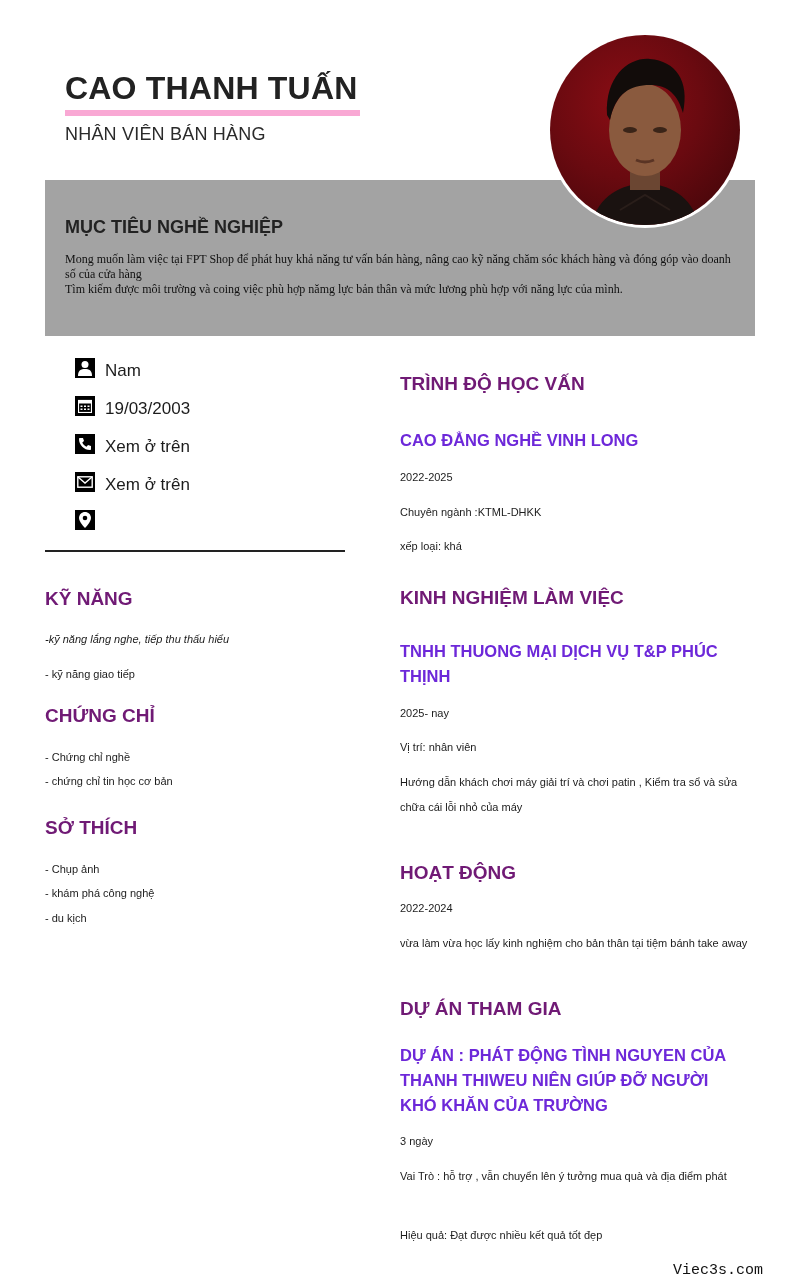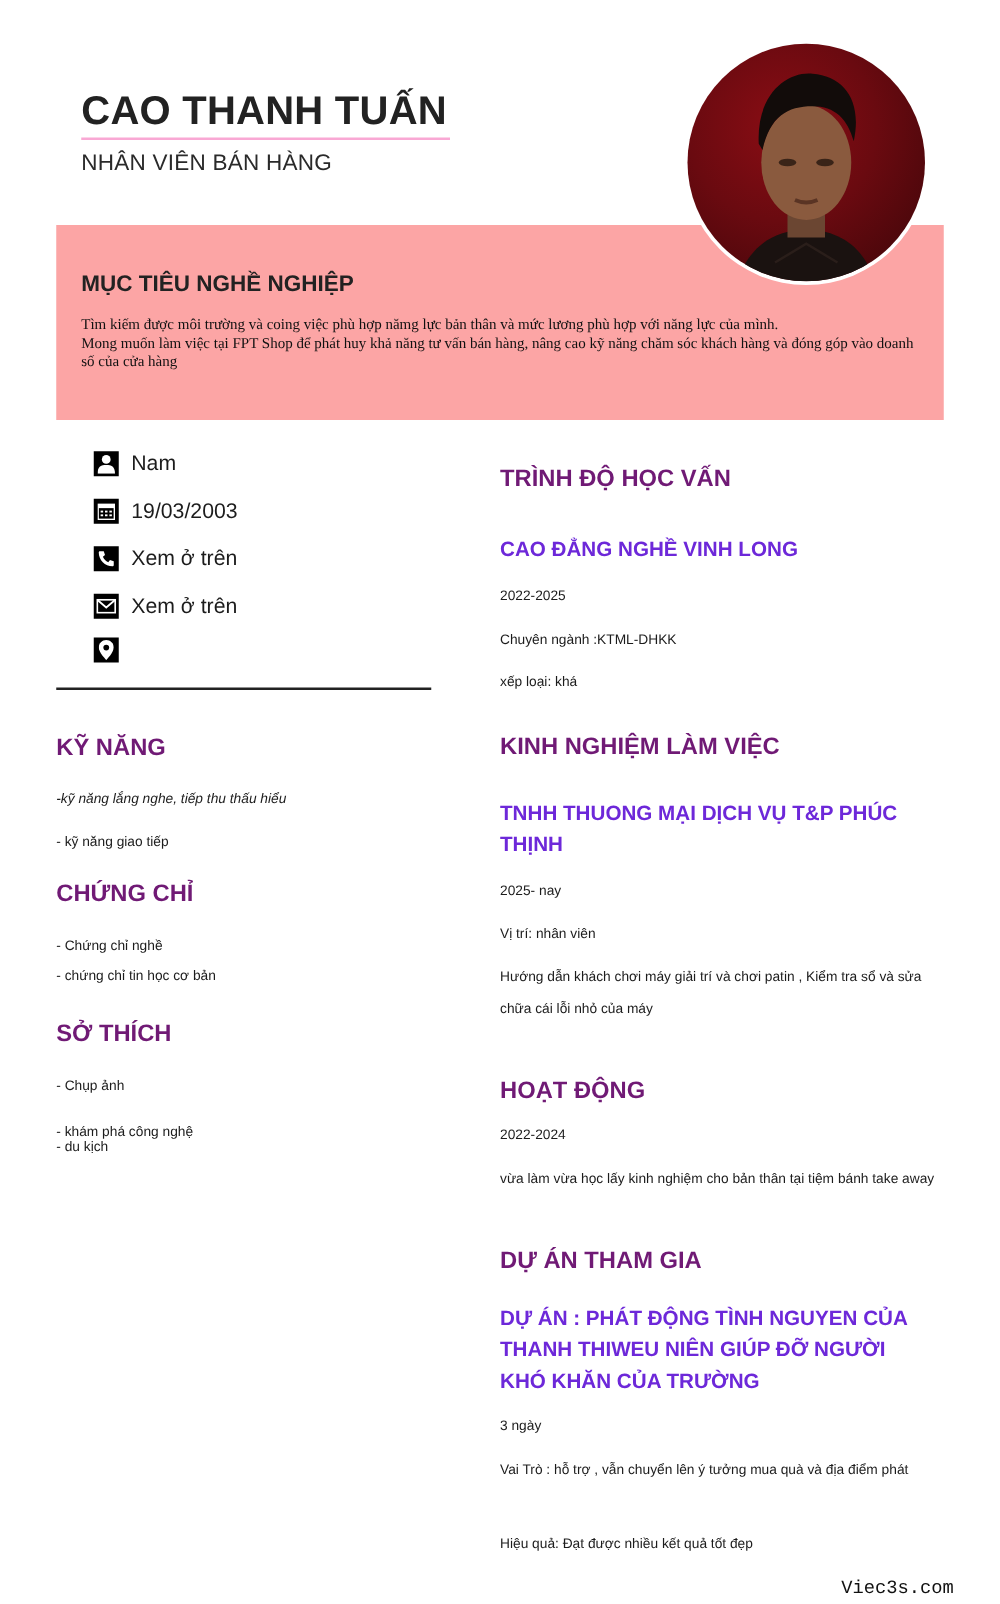--- a/index.html
+++ b/index.html
@@ -1,32 +1,32 @@
 <!DOCTYPE html>
 <html><head>
 <meta charset="utf-8">
 <style>
   * { box-sizing: border-box; margin: 0; padding: 0; }
   html, body { width: 800px; height: 1283px; background: #ffffff; }
   body { position: relative; font-family: "Liberation Sans", "DejaVu Sans", sans-serif; color: #1f1f1f; overflow: hidden; }
 
   .header { position: absolute; left: 65px; top: 68px; }
-  .name { font-size: 32px; font-weight: bold; color: #222; letter-spacing: 0.2px; line-height: 40px; padding-bottom: 2px; border-bottom: 2px solid #f9a8d4; display: inline-block; padding-right: 2px; }
+  .name { font-size: 32px; font-weight: bold; color: #222; letter-spacing: 0.2px; line-height: 40px; padding-bottom: 2px; border-bottom: 6px solid #f9a8d4; display: inline-block; padding-right: 2px; }
   .job-title { font-size: 18px; color: #2a2a2a; margin-top: 8px; letter-spacing: 0.2px; }
 
-  .objective { position: absolute; left: 45px; top: 180px; width: 710px; height: 156px; background: #fca5a5; }
+  .objective { position: absolute; left: 45px; top: 180px; width: 710px; height: 156px; background: #a3a3a3; }
   .objective h2 { position: absolute; left: 20px; top: 37px; font-size: 18px; font-weight: bold; color: #222; }
   .objective .obj-text { position: absolute; left: 20px; top: 72px; width: 672px; font-family: "Liberation Serif", "DejaVu Serif", serif; font-size: 12px; line-height: 15px; color: #111; }
 
   .avatar-wrap { position: absolute; left: 547px; top: 32px; width: 196px; height: 196px; border-radius: 50%; background: #fff; padding: 3px; }
   .avatar { width: 190px; height: 190px; border-radius: 50%; overflow: hidden; background: radial-gradient(circle at 40% 35%, #8a0d14 0%, #6a0a10 45%, #3a0508 100%); position: relative; }
   .avatar svg { position: absolute; left: 0; top: 0; }
 
   .left-col { position: absolute; left: 45px; top: 358px; width: 300px; }
-  .contact-row { display: flex; align-items: center; margin-bottom: 13px; padding-left: 30px; }
+  .contact-row { display: flex; align-items: flex-start; margin-bottom: 13px; padding-left: 30px; }
   .contact-row .ico { width: 20px; height: 20px; background: #000; flex: none; display: flex; align-items: center; justify-content: center; margin-right: 10px; }
   .contact-row .txt { font-size: 17px; line-height: 25px; color: #1c1c1c; }
   .contact-row.addr .txt { width: 230px; }
   .divider { width: 300px; height: 2px; background: #222; margin-top: 20px; }
 
   .sec-title { font-size: 19px; font-weight: bold; color: #701a75; }
   .body-txt { font-size: 11px; line-height: 24.5px; color: #1c1c1c; }
   .sub-title { font-size: 16.5px; font-weight: bold; color: #6d28d9; line-height: 25px; }
 
   .abs { position: absolute; }
@@ -36,22 +36,22 @@
 <body>
 
 <div class="header">
   <div class="name">CAO THANH TUẤN</div>
   <div class="job-title">NHÂN VIÊN BÁN HÀNG</div>
 </div>
 
 <div class="objective">
   <h2>MỤC TIÊU NGHỀ NGHIỆP</h2>
   <div class="obj-text">
+    <div>Mong muốn làm việc tại FPT Shop để phát huy khả năng tư vấn bán hàng, nâng cao kỹ năng chăm sóc khách hàng và đóng góp vào doanh số của cửa hàng</div>
     <div>Tìm kiếm được môi trường và coing việc phù hợp nămg lực bản thân và mức lương phù hợp với năng lực của mình.</div>
-    <div>Mong muốn làm việc tại FPT Shop để phát huy khả năng tư vấn bán hàng, nâng cao kỹ năng chăm sóc khách hàng và đóng góp vào doanh số của cửa hàng</div>
   </div>
 </div>
 
 <div class="avatar-wrap">
   <div class="avatar">
     <svg width="190" height="190" viewBox="0 0 190 190">
       <path d="M40 190 C50 160 70 150 95 148 C120 150 140 160 150 190 Z" fill="#1a1210"></path>
       <rect x="80" y="120" width="30" height="35" fill="#6b4632"></rect>
       <ellipse cx="95" cy="95" rx="36" ry="46" fill="#8a5a3e"></ellipse>
       <path d="M57 80 C55 40 80 22 100 24 C125 26 140 45 133 78 C128 60 118 50 100 50 C80 50 66 58 60 85 Z" fill="#120c0a"></path>
@@ -121,21 +121,21 @@
 <div class="abs sec-title" style="left:45px; top:588px;">KỸ NĂNG</div>
 <div class="abs body-txt" style="left:45px; top:627px; width:310px;font-style:italic;">-kỹ năng lắng nghe, tiếp thu thấu hiểu</div>
 <div class="abs body-txt" style="left:45px; top:662px; width:310px;">- kỹ năng giao tiếp</div>
 
 <div class="abs sec-title" style="left:45px; top:705px;">CHỨNG CHỈ</div>
 <div class="abs body-txt" style="left:45px; top:745px; width:310px;">- Chứng chỉ nghề</div>
 <div class="abs body-txt" style="left:45px; top:769px; width:310px;">- chứng chỉ tin học cơ bản</div>
 
 <div class="abs sec-title" style="left:45px; top:817px;">SỞ THÍCH</div>
 <div class="abs body-txt" style="left:45px; top:857px; width:310px;">- Chụp ảnh</div>
-<div class="abs body-txt" style="left:45px; top:881px; width:310px;margin-top:13px;">- khám phá công nghệ</div>
+<div class="abs body-txt" style="left:45px; top:881px; width:310px;">- khám phá công nghệ</div>
 <div class="abs body-txt" style="left:45px; top:906px; width:310px;">- du kịch</div>
 
 <div class="abs sec-title" style="left:400px; top:373px;">TRÌNH ĐỘ HỌC VẤN</div>
 <div class="abs sub-title" style="left:400px; top:428px; width:360px;">CAO ĐẲNG NGHỀ VINH LONG</div>
 <div class="abs body-txt" style="left:400px; top:465px; width:360px;">2022-2025</div>
 <div class="abs body-txt" style="left:400px; top:500px; width:360px;">Chuyên ngành :KTML-DHKK</div>
 <div class="abs body-txt" style="left:400px; top:534px; width:360px;">xếp loại: khá</div>
 
 <div class="abs sec-title" style="left:400px; top:587px;">KINH NGHIỆM LÀM VIỆC</div>
 <div class="abs sub-title" style="left:400px; top:639px; width:330px;">TNHH THUONG MẠI DỊCH VỤ T&amp;P PHÚC THỊNH</div>

